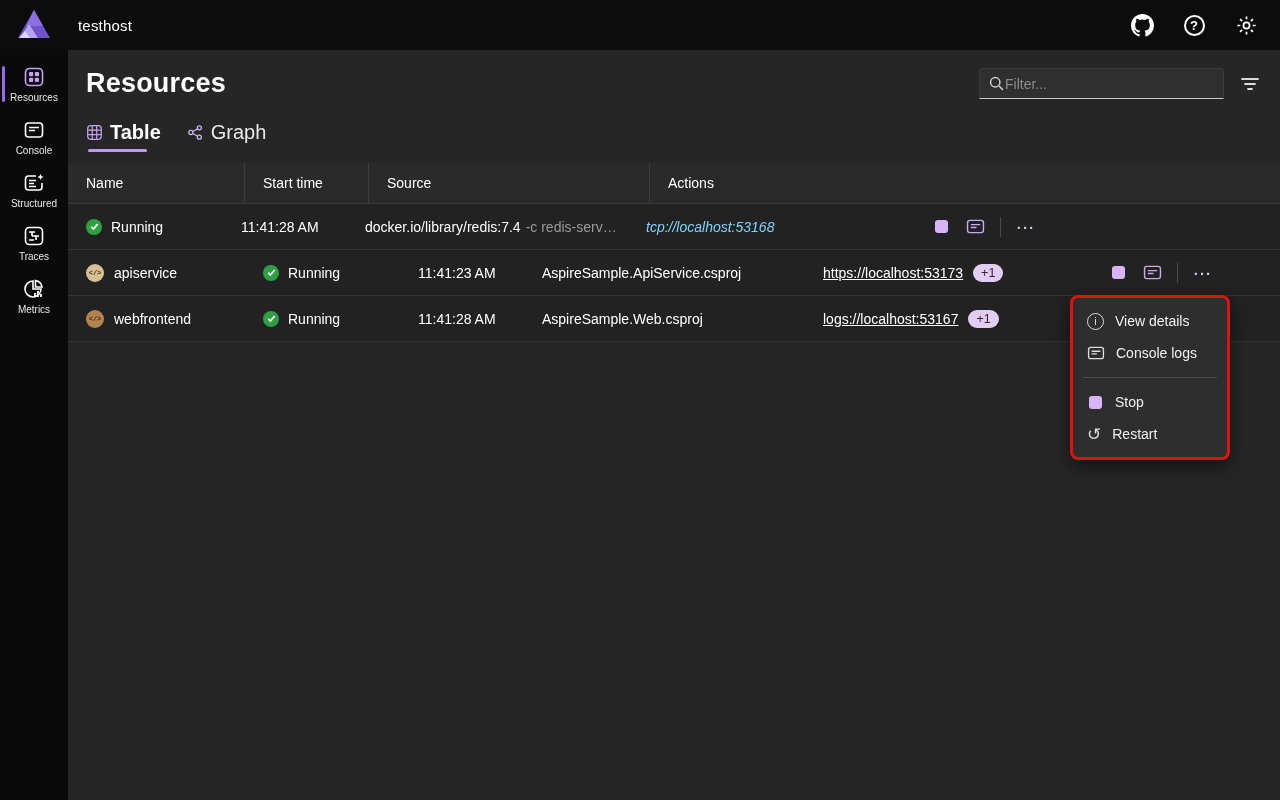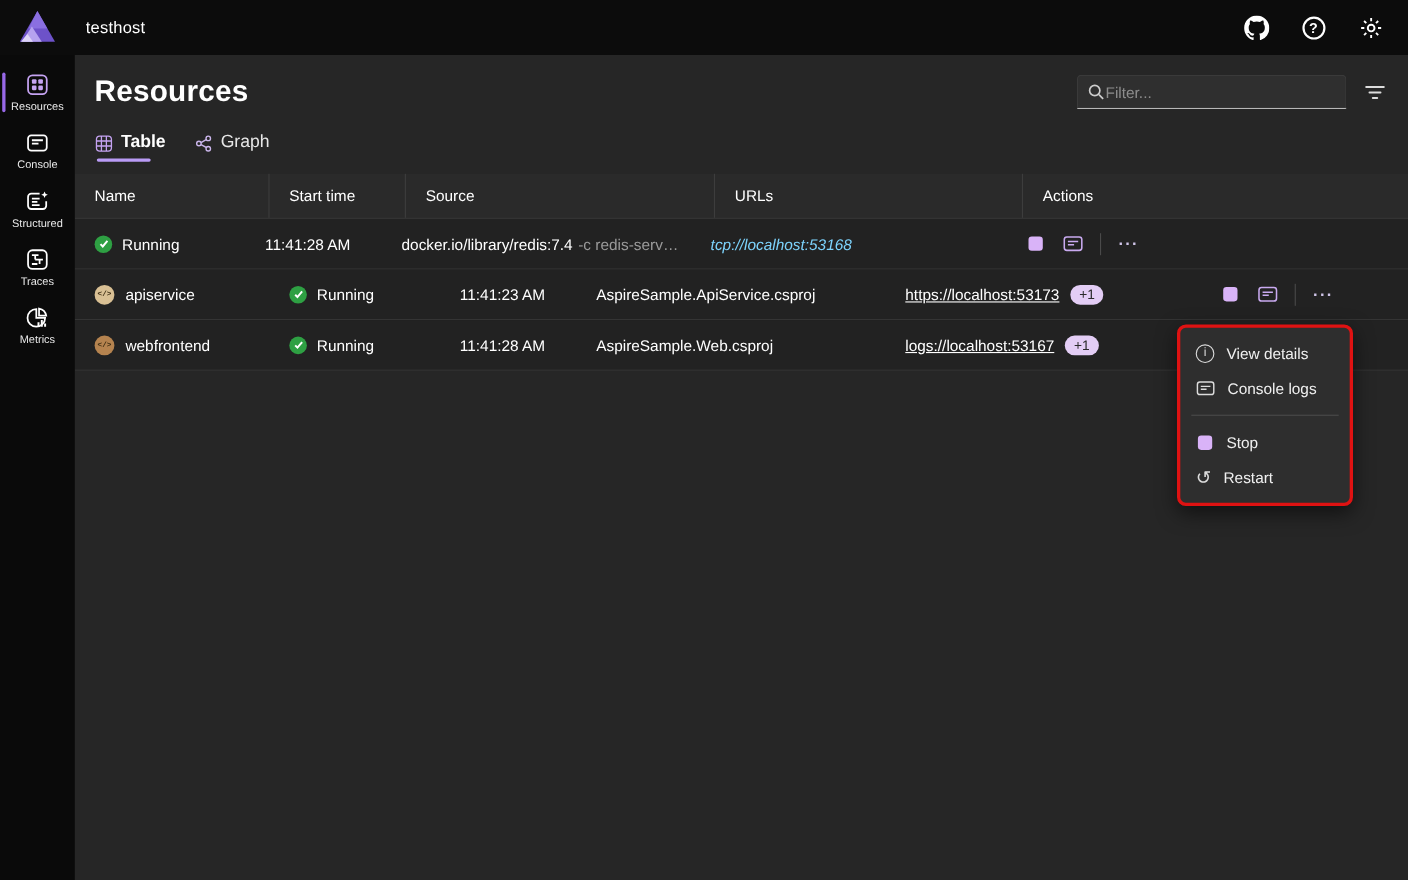--- a/index.html
+++ b/index.html
@@ -39,21 +39,21 @@
                 border-bottom:1px solid #c9c9c9; border-radius:4px 4px 0 0;
                 display:flex; align-items:center; padding:0 8px; gap:0; }
   .filter-box input { flex:1; background:transparent; border:none; outline:none;
                       color:#d6d6d6; font-size:14px; font-family:"Liberation Sans", sans-serif; }
   .filter-box input::placeholder { color:#8d8d8d; }
   .filter-btn { margin-left:14px; width:24px; height:24px; display:flex;
                 align-items:center; justify-content:center; cursor:pointer; }
 
   
   .tabs { display:flex; gap:26px; padding:22px 18px 0 18px; }
-  .tab { display:flex; align-items:center; gap:7px; font-size:16px; cursor:pointer;
+  .tab { display:flex; align-items:center; gap:7px; font-size:20px; cursor:pointer;
          padding-bottom:8px; position:relative; color:#e7e7e7; }
   .tab.active { font-weight:700; color:#fff; }
   .tab.active::after { content:""; position:absolute; left:2px; right:14px; bottom:0;
                        height:3px; border-radius:2px; background:#b99bf5; }
 
   
   .tbl { margin-top:11px; width:100%; }
   .tr { display:flex; align-items:stretch; }
   .th-row { background:#2a2a2a; height:41px; border-bottom:1px solid #383838; }
   .data-row { height:46px; background:#222222; border-bottom:1px solid #343434; }
@@ -222,21 +222,20 @@
       </span>
       <span>Graph</span>
     </div>
   </div>
 
   <div class="tbl">
     <div class="tr th-row">
       <div class="cell c-name">Name</div>
       <div class="cell c-start">Start time</div>
       <div class="cell c-source">Source</div>
-      <div class="cell c-urls">URLs</div>
       <div class="cell c-actions">Actions</div>
     </div>
 
     <div class="tr data-row">
       <div class="cell c-state">
         <span class="state-dot">
           <svg width="9" height="9" viewBox="0 0 10 10" fill="none" stroke="#fff" stroke-width="2">
               <path d="M1.5 5.5l2.3 2.3 4.7-5.6"></path>
             </svg>
         </span>

